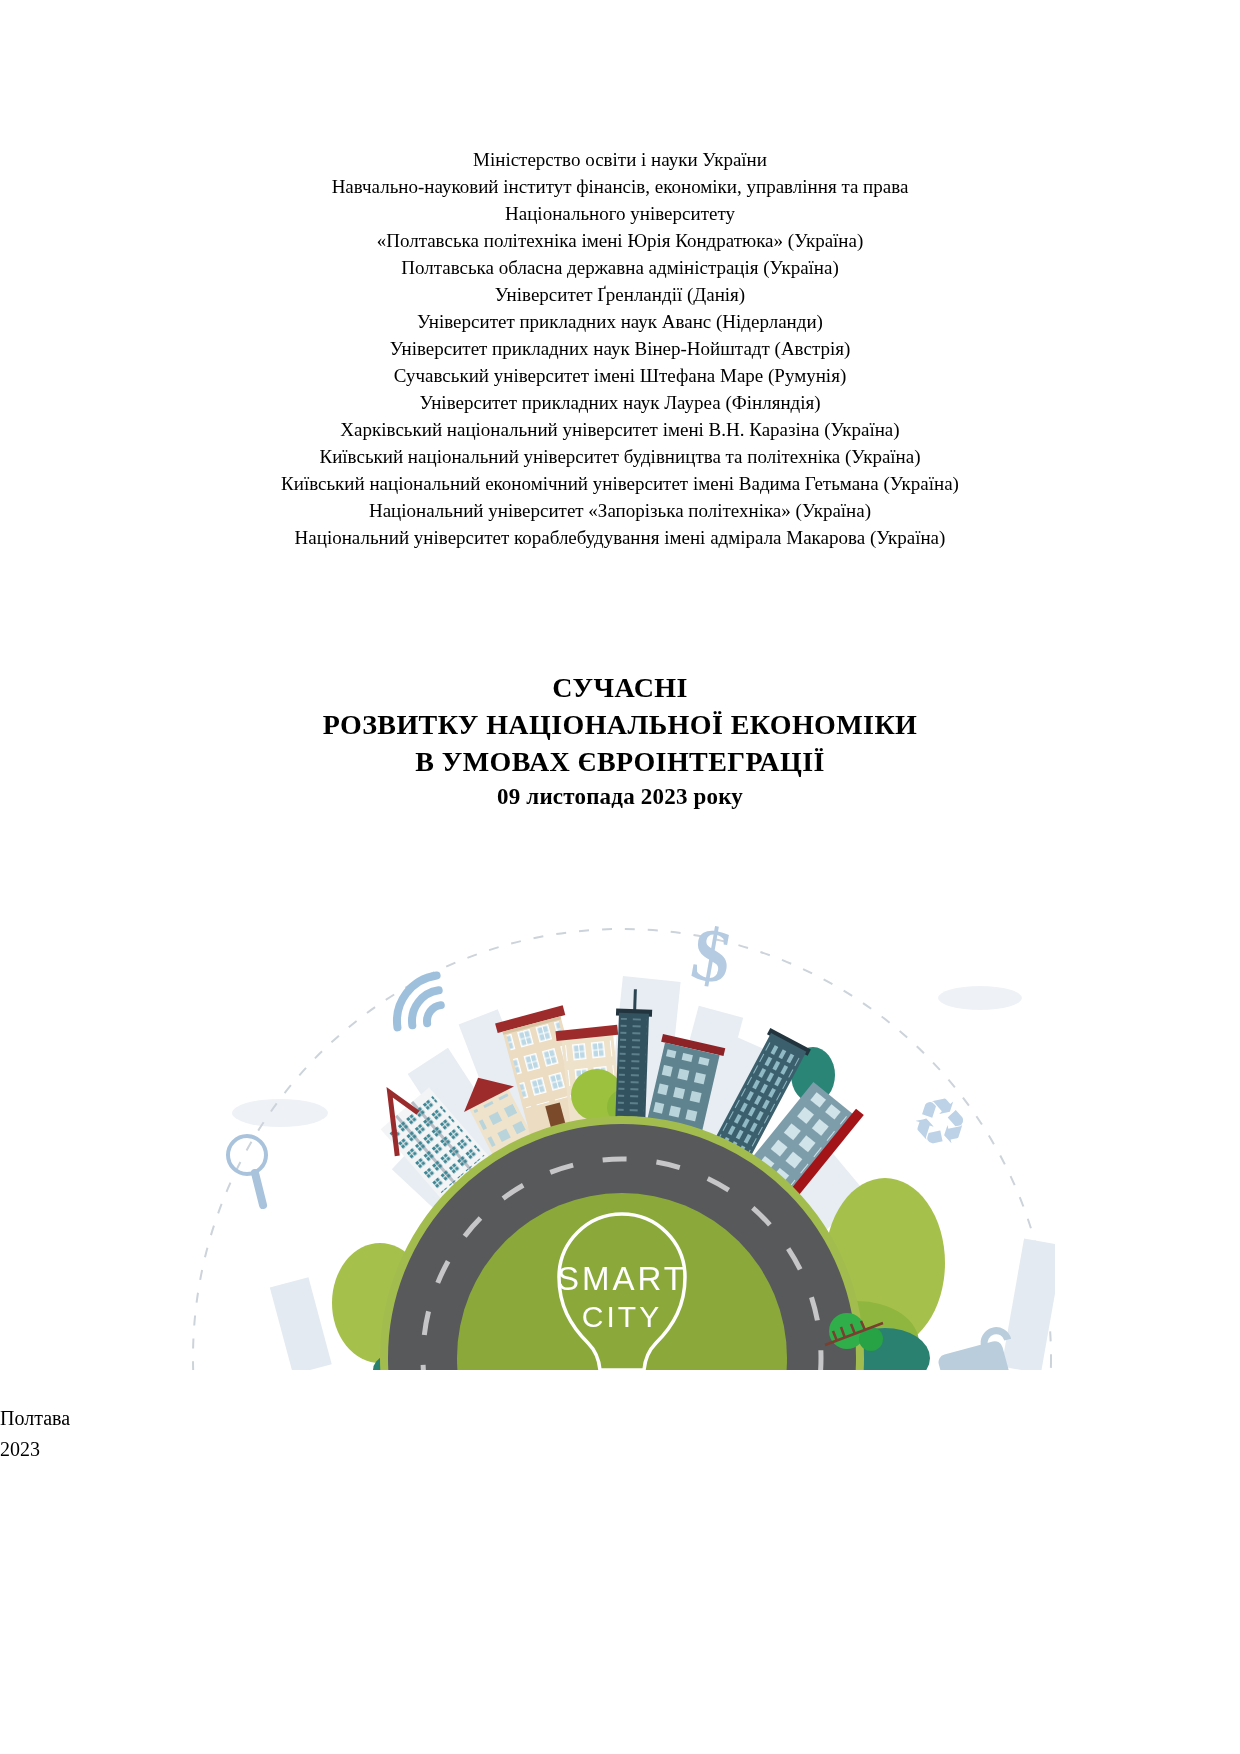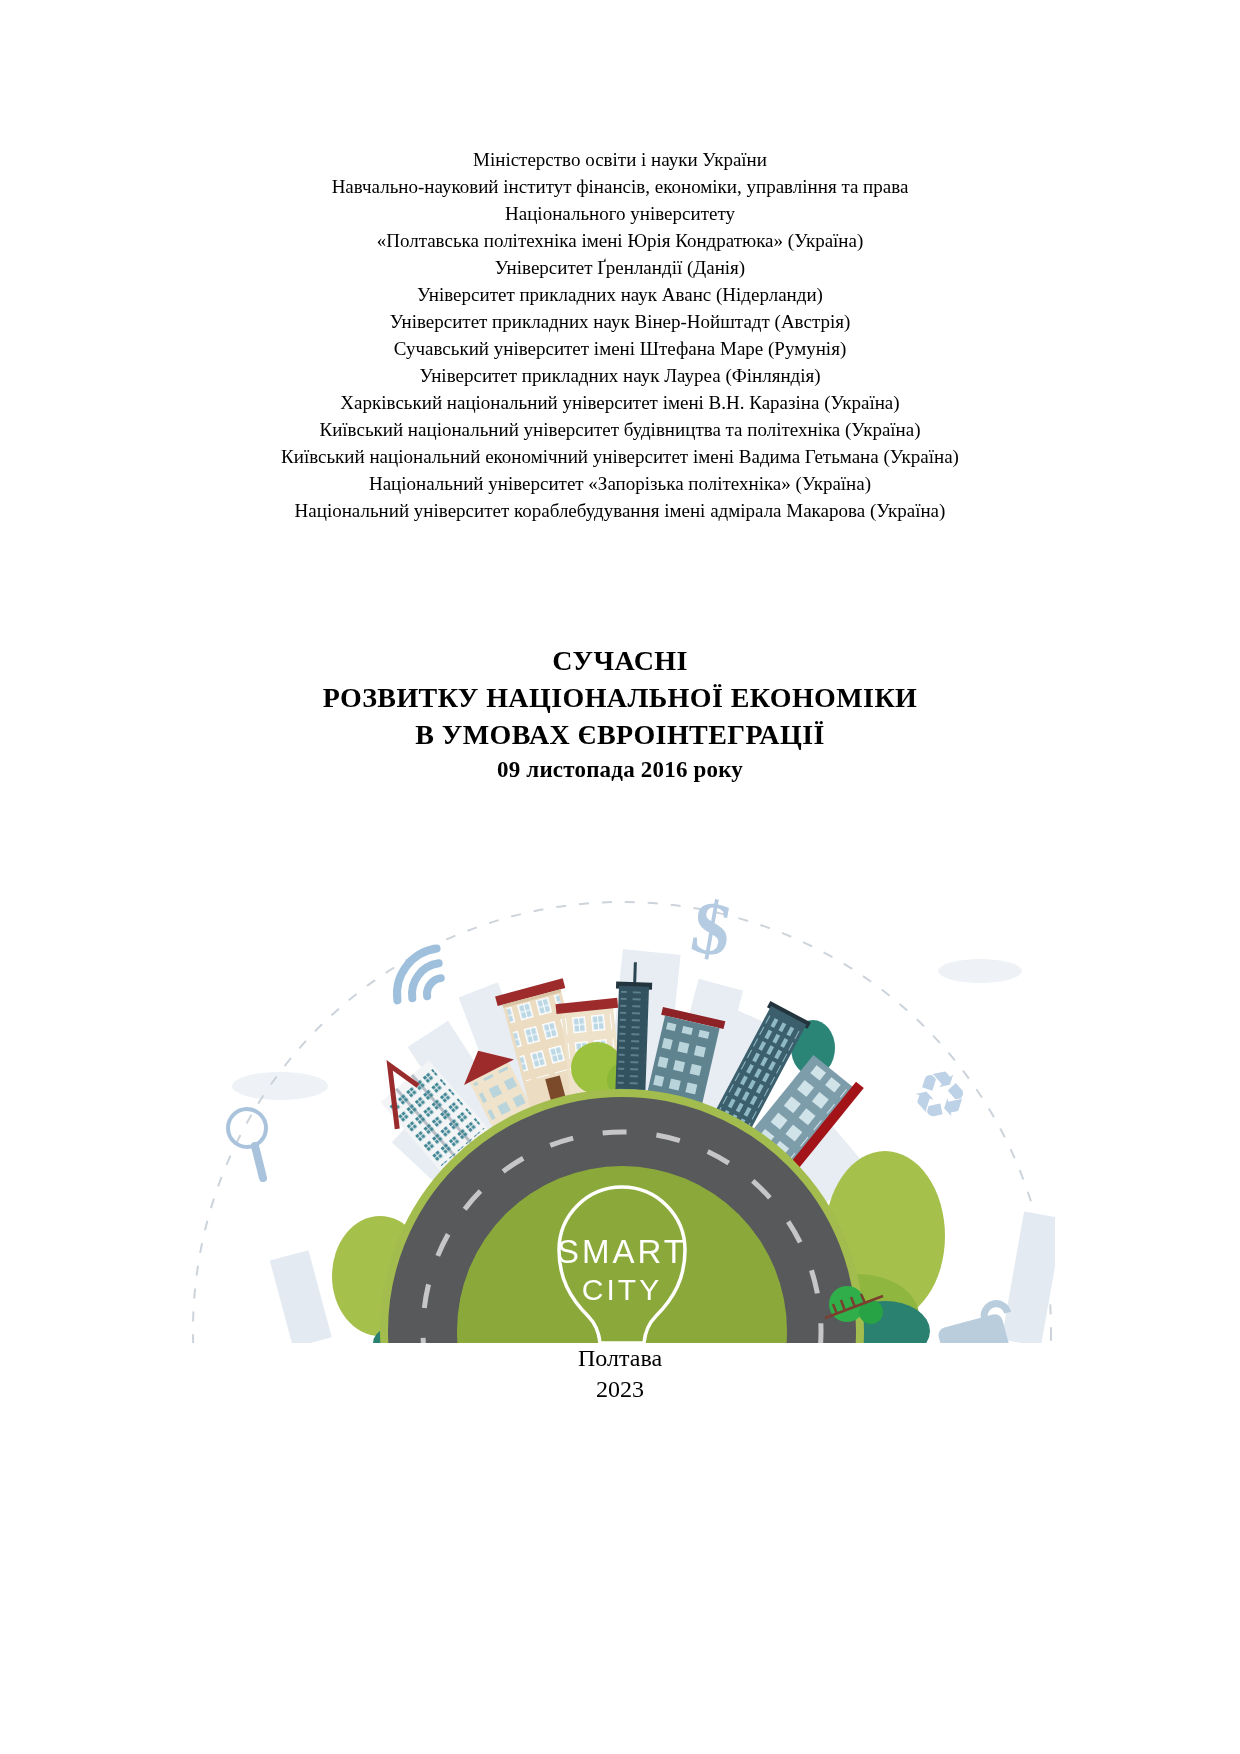--- a/index.html
+++ b/index.html
@@ -4,49 +4,50 @@
 <style>
   html,body{margin:0;padding:0;background:#ffffff;}
   body{font-family:"Liberation Serif", serif;color:#000;}
   .page{width:1240px;height:1754px;margin:0 auto;background:#fff;position:relative;overflow:hidden;}
   .header{padding-top:146px;text-align:center;font-size:19px;line-height:27px;}
   .header .hline{white-space:nowrap;}
   .title-block{margin-top:118px;text-align:center;font-weight:bold;font-size:28px;line-height:37px;letter-spacing:.4px;}
   .date-line{font-size:23px;line-height:32px;margin-top:1px;letter-spacing:.2px;}
   .illustration{margin:0;text-align:center;}
   .illustration svg{display:block;margin:0 auto;}
-  .footer{text-align:center;font-size:24px;line-height:31px;}
+  .footer{text-align:left;font-size:20px;line-height:31px;margin-top:33px;}
 </style>
 </head>
 <body>
 
 <div class="page">
 
   <header class="header">
     <div class="hline">Міністерство освіти і науки України</div>
     <div class="hline">Навчально-науковий інститут фінансів, економіки, управління та права</div>
     <div class="hline">Національного університету</div>
     <div class="hline">«Полтавська політехніка імені Юрія Кондратюка» (Україна)</div>
+    <div class="hline">Полтавська обласна державна адміністрація (Україна)</div>
     <div class="hline">Університет Ґренландії (Данія)</div>
     <div class="hline">Університет прикладних наук Аванс (Нідерланди)</div>
     <div class="hline">Університет прикладних наук Вінер-Нойштадт (Австрія)</div>
     <div class="hline">Сучавський університет імені Штефана Маре (Румунія)</div>
     <div class="hline">Університет прикладних наук Лауреа (Фінляндія)</div>
     <div class="hline">Харківський національний університет імені В.Н. Каразіна (Україна)</div>
     <div class="hline">Київський національний університет будівництва та політехніка (Україна)</div>
     <div class="hline">Київський національний економічний університет імені Вадима Гетьмана (Україна)</div>
     <div class="hline">Національний університет «Запорізька політехніка» (Україна)</div>
     <div class="hline">Національний університет кораблебудування імені адмірала Макарова (Україна)</div>
   </header>
 
   <section class="title-block">
     <div>СУЧАСНІ</div>
     <div>РОЗВИТКУ НАЦІОНАЛЬНОЇ ЕКОНОМІКИ</div>
     <div>В УМОВАХ ЄВРОІНТЕГРАЦІЇ</div>
-    <div class="date-line">09 листопада 2016 року</div>
+    <div class="date-line">09 листопада 2023 року</div>
   </section>
 
   <figure class="illustration">
     <svg width="870" height="557" viewBox="0 0 870 557" xmlns="http://www.w3.org/2000/svg">
       <defs>
         <pattern id="pWinBeige" width="19" height="25" patternUnits="userSpaceOnUse">
           <rect x="2" y="3" width="13" height="16" fill="#ffffff"></rect>
           <rect x="3.5" y="4.5" width="4.5" height="6" fill="#bcd8e5"></rect>
           <rect x="9" y="4.5" width="4.5" height="6" fill="#bcd8e5"></rect>
           <rect x="3.5" y="11.5" width="4.5" height="6" fill="#bcd8e5"></rect>

